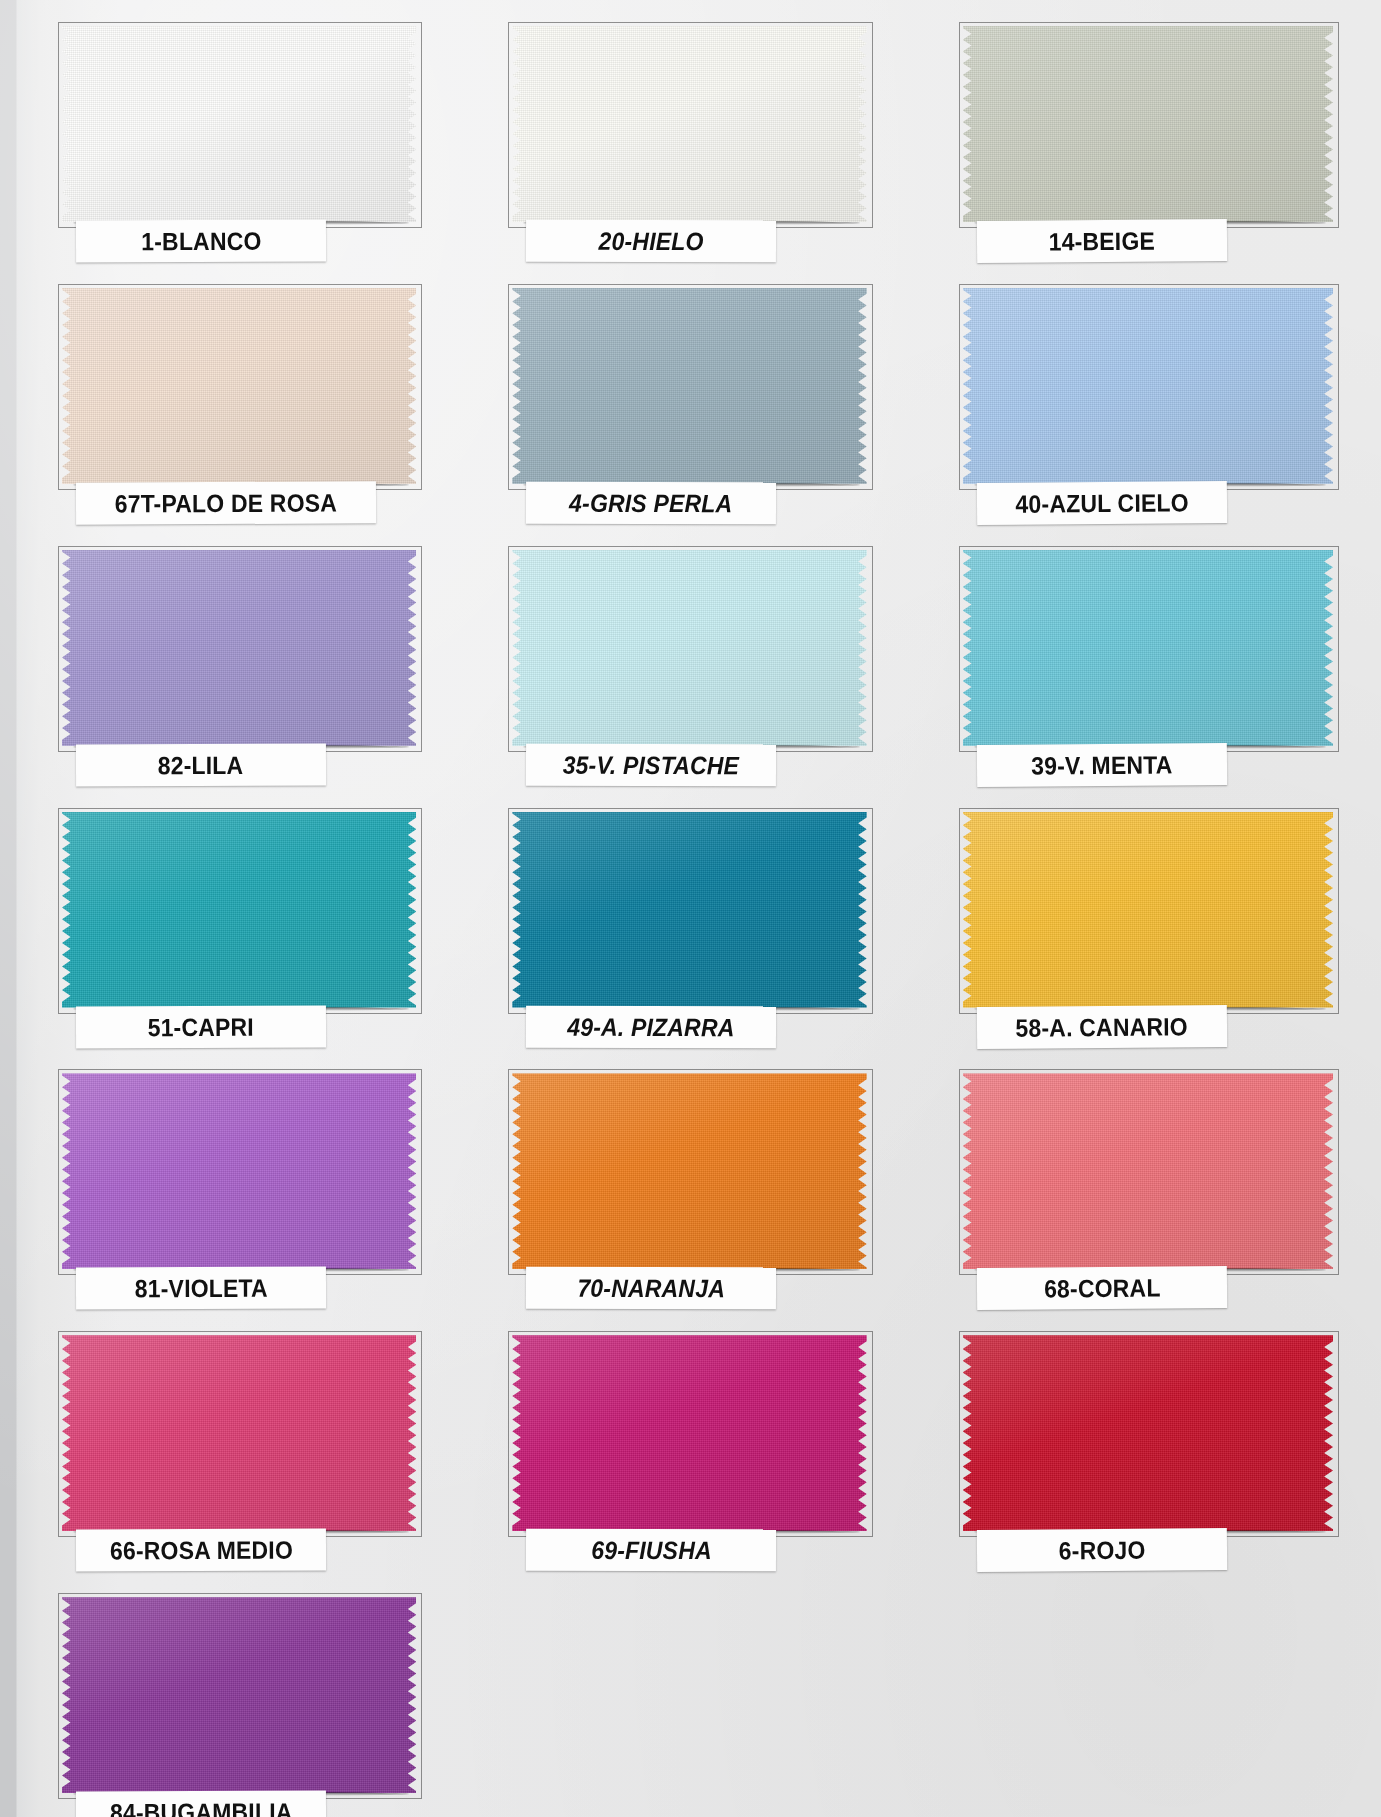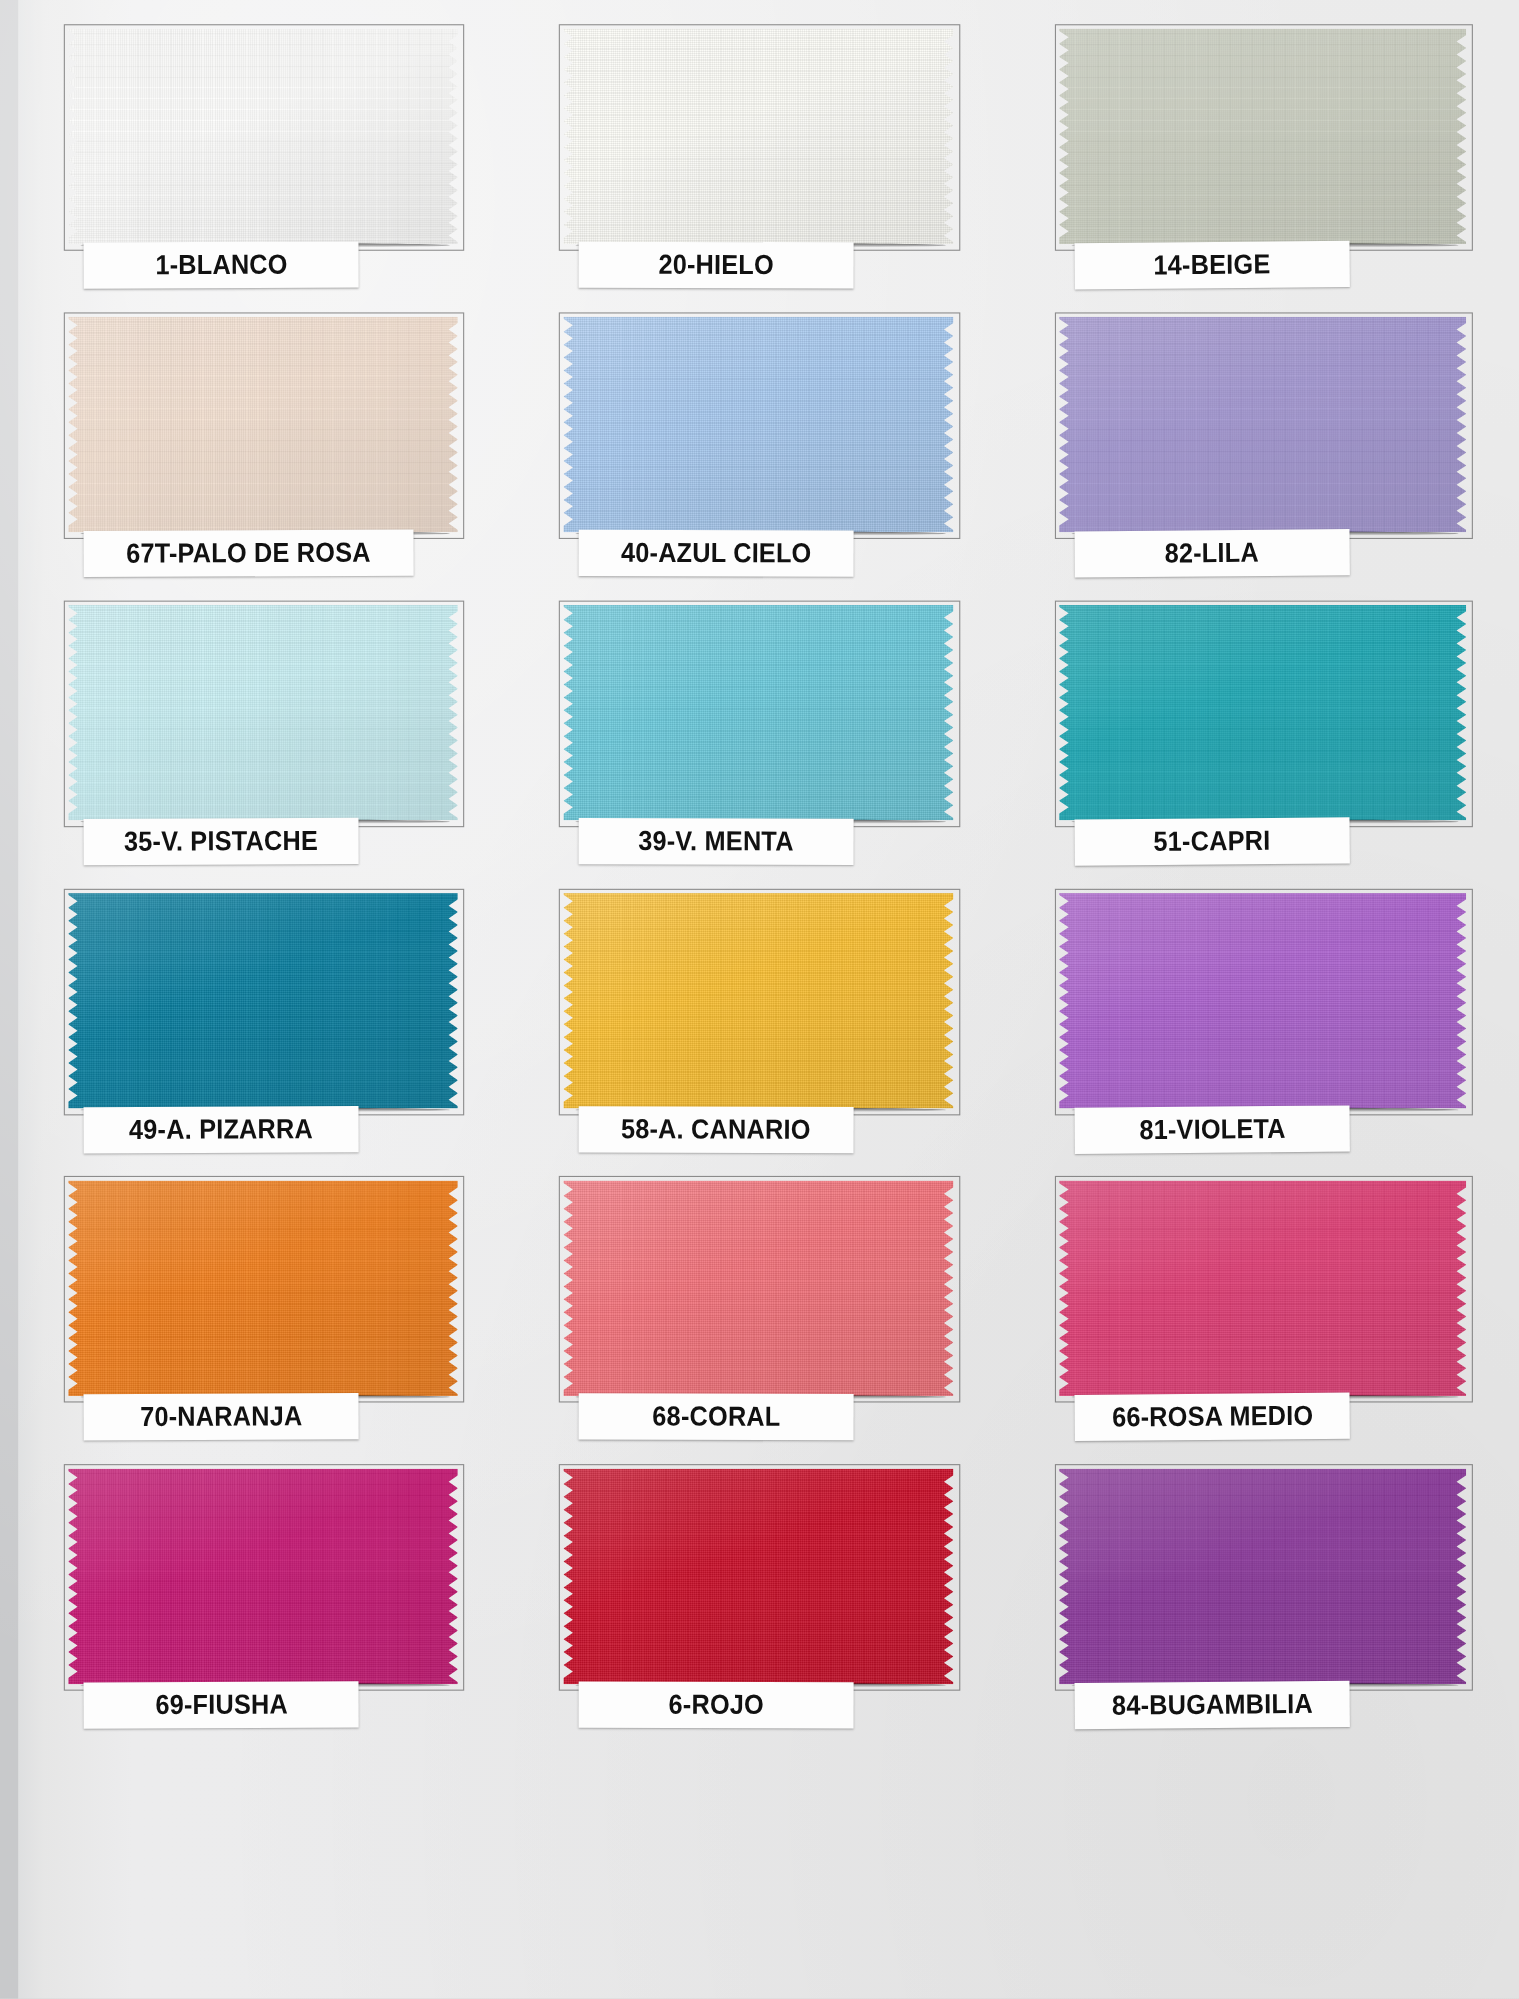--- a/index.html
+++ b/index.html
@@ -130,21 +130,21 @@
     font-size:25px;
     letter-spacing:.2px;
     color:#111;
     white-space:nowrap;
     transform:scaleX(.92);
   }
   .label.wide{ min-width:300px; max-width:360px; }
 
   
   .cell:nth-child(3n+1) .label{ transform:rotate(-0.25deg); }
-  .cell:nth-child(3n+2) .label{ transform:rotate(0.15deg); }
+  .cell:nth-child(3n+2) .label{ transform:rotate(0.15deg);font-style:italic; }
   .cell:nth-child(3n)   .label{ transform:rotate(-0.5deg); }
   .cell:nth-child(3n)   .swatch-wrap{ right:18px; }
   .cell:nth-child(3n)   .cardline{ right:12px; }
 </style>
 </head>
 <body>
 
 <div id="sheet"></div>
 
 <div id="grid">
@@ -180,20 +180,29 @@
       <div class="swatch-wrap">
         <div class="swatch" style="background: rgb(243, 224, 209);"></div>
       </div>
       <div class="label wide">
         <span class="label-text">67T-PALO DE ROSA</span>
       </div>
     </div>
     <div class="cell">
       <div class="cardline"></div>
       <div class="swatch-wrap">
+        <div class="swatch" style="background: rgb(156, 179, 191);"></div>
+      </div>
+      <div class="label">
+        <span class="label-text">4-GRIS PERLA</span>
+      </div>
+    </div>
+    <div class="cell">
+      <div class="cardline"></div>
+      <div class="swatch-wrap">
         <div class="swatch" style="background: rgb(168, 201, 238);"></div>
       </div>
       <div class="label">
         <span class="label-text">40-AZUL CIELO</span>
       </div>
     </div>
     <div class="cell">
       <div class="cardline"></div>
       <div class="swatch-wrap">
         <div class="swatch" style="background: rgb(163, 151, 209);"></div>

